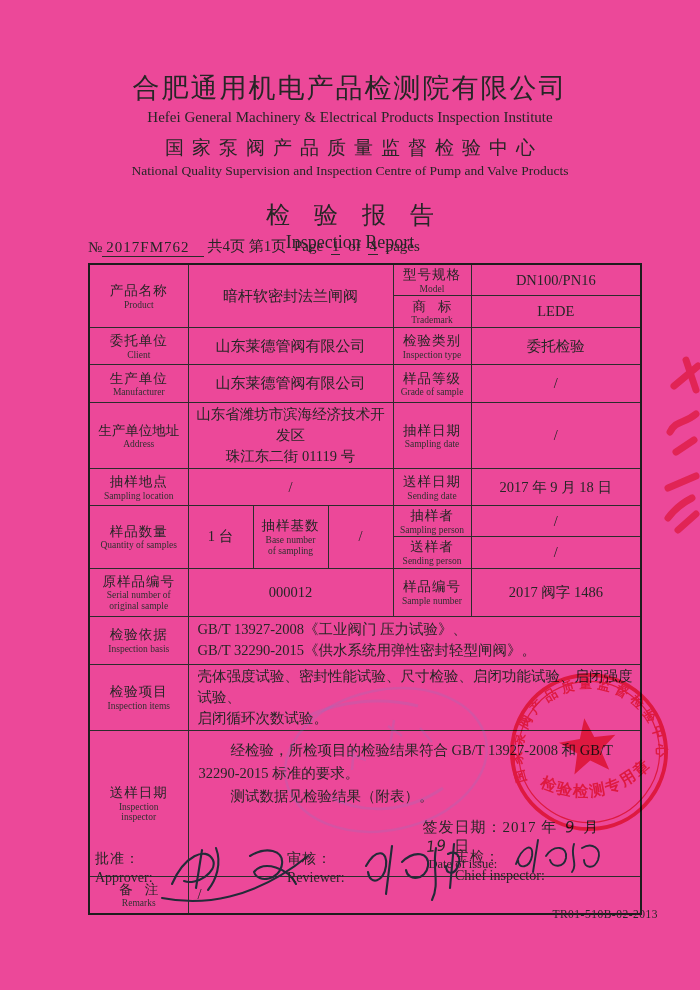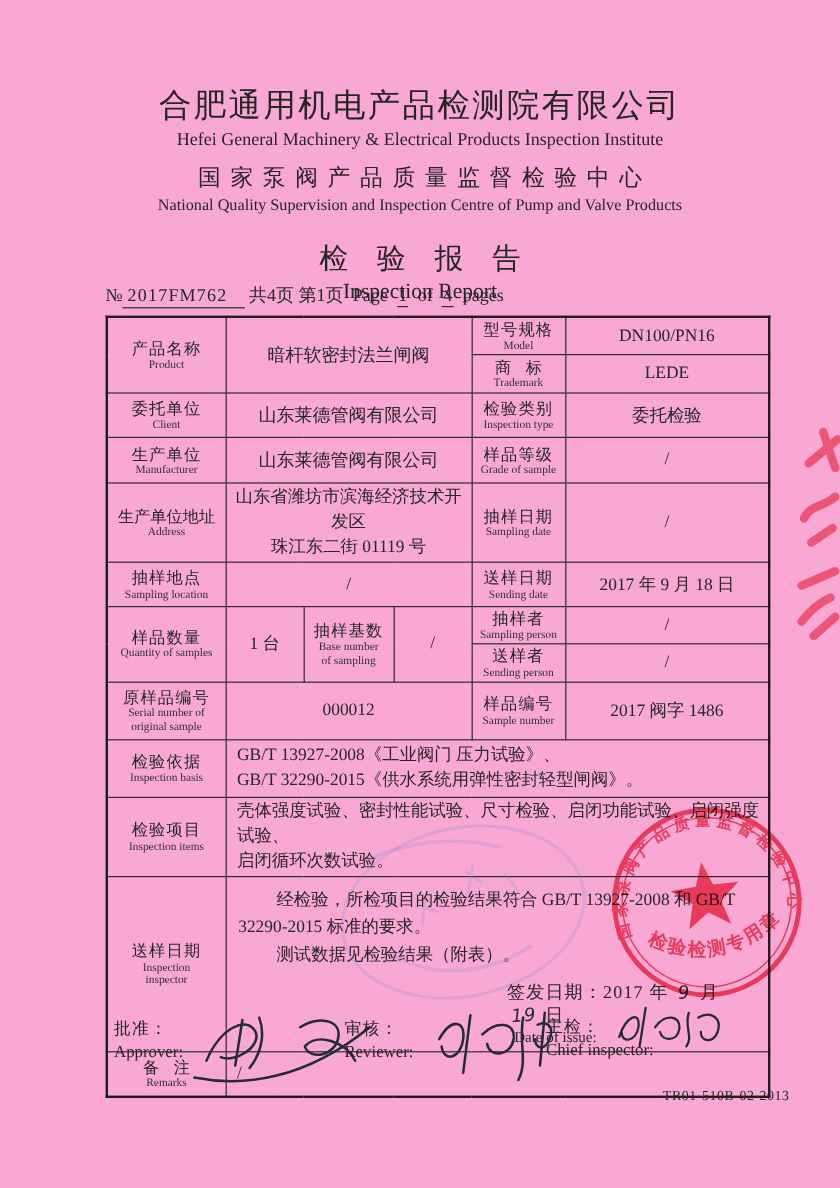--- a/index.html
+++ b/index.html
@@ -5,21 +5,21 @@
   * { margin:0; padding:0; box-sizing:border-box; }
   html,body { width:700px; height:990px; }
   body {
     position:relative;
     width:700px; height:990px;
     background:#fdfdfc;
     font-family:"Liberation Serif","DejaVu Serif",serif;
     color:#262626;
     overflow:hidden;
   }
-  .page { position:absolute; inset:0; background:#f9a8d4; }
+  .page { position:absolute; inset:0; background:#ec4899; }
 
   
   .header { position:absolute; top:70px; left:0; width:100%; text-align:center; }
   .org-cn { font-size:27px; letter-spacing:2px; font-weight:400; }
   .org-en { font-size:15px; margin-top:3px; }
   .center-cn { font-size:19px; letter-spacing:8px; text-indent:8px; margin-top:9px; }
   .center-en { font-size:13.5px; margin-top:2px; }
   .title-cn { font-size:24px; letter-spacing:24px; text-indent:24px; margin-top:20px; font-weight:400; }
   .title-en { font-size:18px; margin-top:1px; }
 

